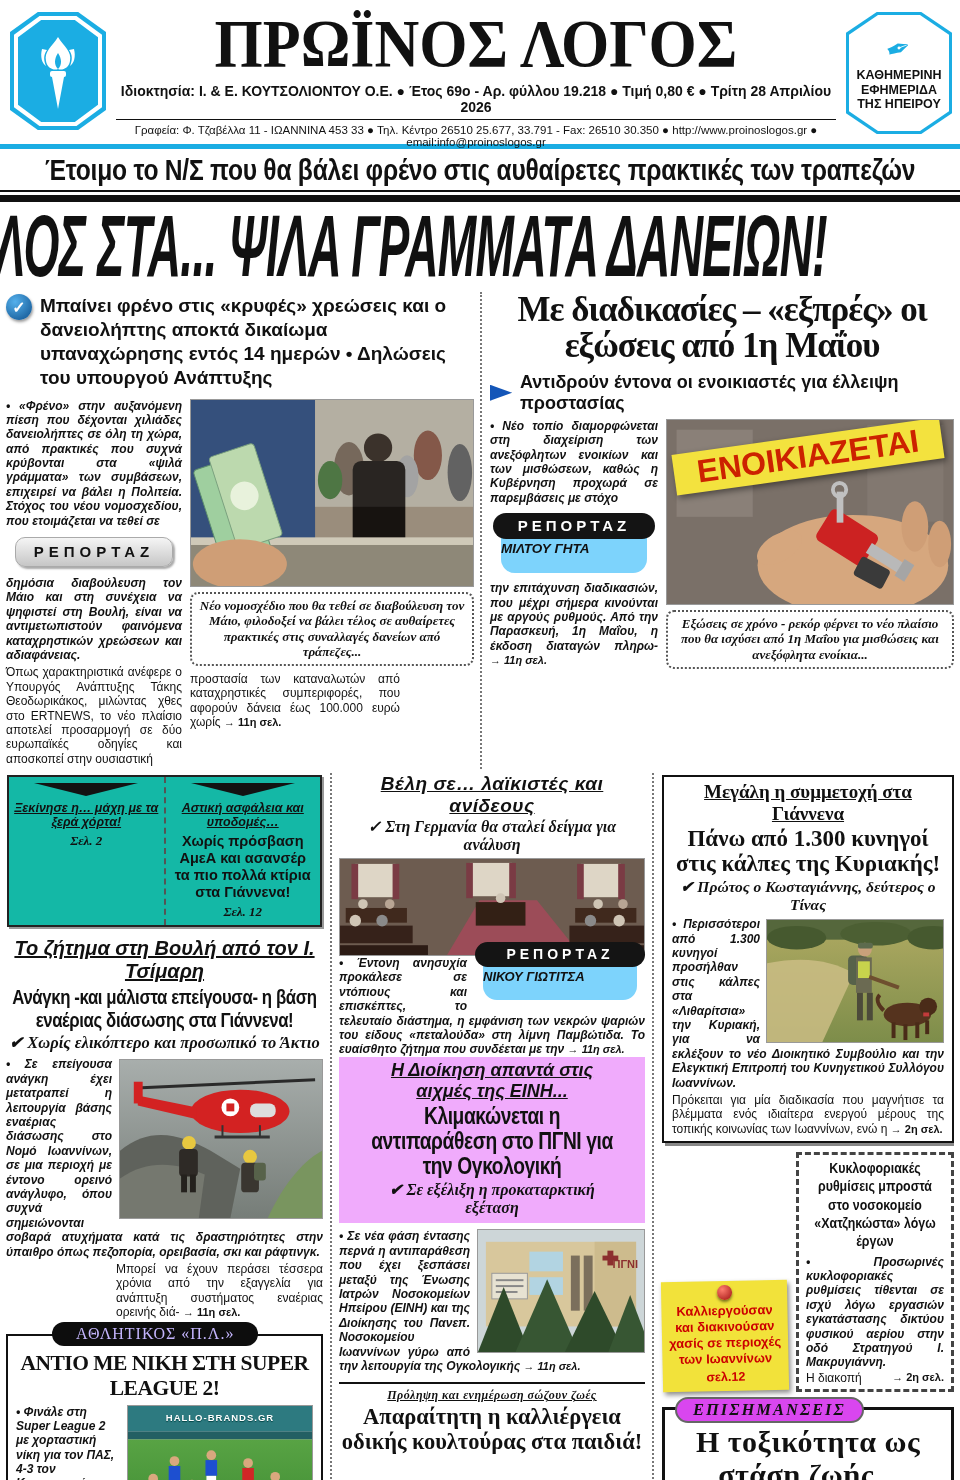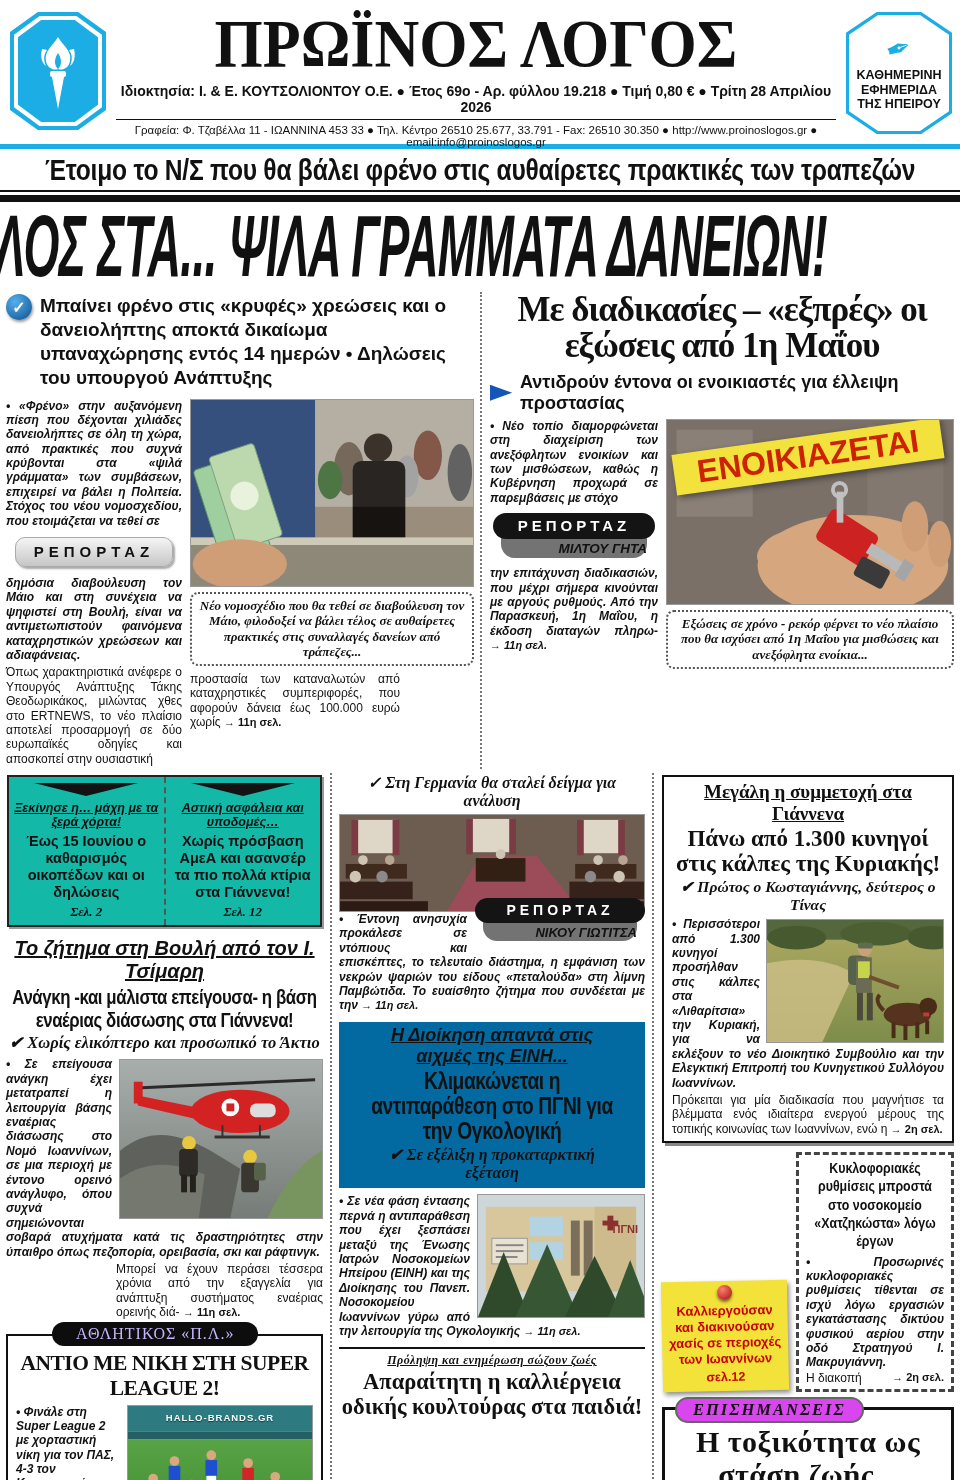--- a/index.html
+++ b/index.html
@@ -58,21 +58,21 @@
   
   .e-kicker{font-family:"Liberation Serif",serif;font-weight:700;font-style:italic;font-size:25px;text-align:center;text-decoration:underline;margin:1px 0 2px;}
   .e-headline{font-family:"Liberation Serif",serif;font-weight:700;font-size:35px;line-height:1.04;text-align:center;letter-spacing:-1px;}
   .e-sub{display:flex;align-items:center;gap:8px;font-weight:700;font-size:18px;margin:7px 0 5px;}
   .flag-icon{display:inline-block;width:22px;height:16px;background:#1456b8;clip-path:polygon(0 0,100% 50%,0 100%);flex:none;box-shadow:1px 1px 2px #999;}
   .e-cols{display:flex;gap:8px;}
   .e-colA{width:168px;flex:none;}
   .e-colB{flex:1;min-width:0;}
   .badge-dark{width:162px;margin:8px auto;}
   .bd-top{background:#141414;color:#fff;text-align:center;font-weight:700;letter-spacing:4px;font-size:15px;padding:4px 0;border-radius:16px;position:relative;z-index:2;}
-  .bd-sub{background:#737373;color:#111;text-align:right;font-weight:700;font-style:italic;font-size:13.5px;margin:-9px 8px 0;padding:11px 0 1px;border-radius:0 0 14px 14px;}
+  .bd-sub{background:#7dd3fc;color:#111;text-align:left;font-weight:700;font-style:italic;font-size:13.5px;margin:-9px 8px 0;padding:11px 0 16px;border-radius:0 0 14px 14px;}
   #photo-evict{height:186px;}
   .sign-overlay{position:absolute;top:16px;left:6px;right:10px;transform:rotate(-8deg);background:#f3e23e;color:#cc2200;font-weight:900;text-align:center;font-size:32px;padding:2px 0;box-shadow:2px 3px 6px rgba(0,0,0,.45);letter-spacing:0;}
   
   .rowB{display:flex;padding:4px 6px 0;align-items:stretch;}
   .c1{width:324px;flex:none;padding-right:7px;}
   .c2{width:322px;flex:none;border-left:2px dotted #777;padding:0 7px;overflow:hidden;}
   .c3{flex:1;border-left:2px dotted #777;padding-left:8px;min-width:0;overflow:hidden;}
   
   .teasers{display:flex;border:2px solid #222;background:#14b8a6;box-shadow:2px 2px 0 #999;margin:2px 1px 10px;}
   .teaser{flex:1;padding:6px 5px 5px;text-align:center;min-width:0;}
@@ -98,21 +98,21 @@
   
   .cn-kicker{font-size:19px;font-weight:700;font-style:italic;text-decoration:underline;text-align:center;letter-spacing:0.5px;}
   .cn-headline-wrap{overflow:hidden;}
   .cn-headline{font-size:20px;font-weight:700;text-align:center;line-height:1.1;margin:2px 0;letter-spacing:-0.5px;}
   .cn-sub{font-family:"Liberation Serif",serif;font-weight:700;font-style:italic;font-size:16px;text-align:center;margin-bottom:4px;}
   #photo-council{height:98px;}
   .cn-badge{float:right;width:170px;margin:-14px 0 2px 8px;position:relative;z-index:3;}
   .cn-badge .bd-top{font-size:14px;}
   .cn-badge .bd-sub{font-size:13px;}
   
-  .pg-panel{background:#0369a1;padding:3px 22px 6px;margin-top:9px;overflow:hidden;}
+  .pg-panel{background:#f0abfc;padding:3px 22px 6px;margin-top:0;overflow:hidden;}
   .pg-kicker{font-size:18px;font-weight:700;font-style:italic;text-decoration:underline;text-align:center;}
   .pg-headline{font-size:24px;font-weight:700;text-align:center;line-height:1.05;margin-top:1px;letter-spacing:-0.5px;}
   .pg-sub{font-family:"Liberation Serif",serif;font-weight:700;font-style:italic;font-size:16px;text-align:center;margin-top:2px;}
   .pg-body{margin-top:6px;}
   #photo-pgni{float:right;width:168px;height:124px;margin:0 0 3px 7px;}
   
   .road{margin-top:9px;border-top:2px solid #111;padding-top:4px;}
   .rs-kicker{font-family:"Liberation Serif",serif;font-weight:700;font-style:italic;font-size:12px;text-decoration:underline;text-align:center;letter-spacing:0.5px;}
   .rs-headline{font-family:"Liberation Serif",serif;font-weight:700;font-size:22.5px;text-align:center;line-height:1.08;margin:2px 0;}
   
@@ -274,21 +274,20 @@
     </div>
   </div>
 
   <div class="rowB">
 
     <div class="c1">
       <div class="teasers">
         <div class="teaser">
           <div class="tri-icon"></div>
           <div class="t-kicker">Ξεκίνησε η… μάχη με τα ξερά χόρτα!</div>
-          <div class="t-title">Έως 15 Ιουνίου ο καθαρισμός οικοπέδων και οι δηλώσεις</div>
           <div class="t-page">Σελ. 2</div>
         </div>
         <div class="teaser">
           <div class="tri-icon"></div>
           <div class="t-kicker">Αστική ασφάλεια και υποδομές…</div>
           <div class="t-title">Χωρίς πρόσβαση ΑμεΑ και ασανσέρ τα πιο πολλά κτίρια στα Γιάννενα!</div>
           <div class="t-page">Σελ. 12</div>
         </div>
       </div>
 
@@ -381,20 +380,21 @@
           </div>
           <p class="s-b">• Φινάλε στη Super League 2 με χορταστική νίκη για τον ΠΑΣ, 4-3 τον Καμπανιακό. Πρωταγωνιστής ο κόσμος στο «Ζωσιμάδες» που παρέδωσε μαθήματα οπαδικής κουλτούρας</p>
           <div style="clear:both"></div>
 
         </div>
       </div>
     </div>
 
     <div class="c2">
       <div>
+        <div class="cn-kicker">Βέλη σε… λαϊκιστές και ανίδεους</div>
         <div class="cn-sub">✓ Στη Γερμανία θα σταλεί δείγμα για ανάλυση</div>
         <div class="photo" id="photo-council">
           <svg viewBox="0 0 318 98" preserveAspectRatio="none">
             <rect width="318" height="98" fill="#6d5c50"></rect>
             <rect x="16" y="5" width="42" height="34" fill="#ded6c6"></rect>
             <rect x="136" y="4" width="44" height="34" fill="#ded6c6"></rect>
             <rect x="252" y="5" width="42" height="34" fill="#ded6c6"></rect>
             <rect x="12" y="5" width="7" height="36" fill="#7a3b44"></rect>
               <rect x="55" y="5" width="7" height="36" fill="#7a3b44"></rect>
             <rect x="132" y="4" width="7" height="36" fill="#7a3b44"></rect>

